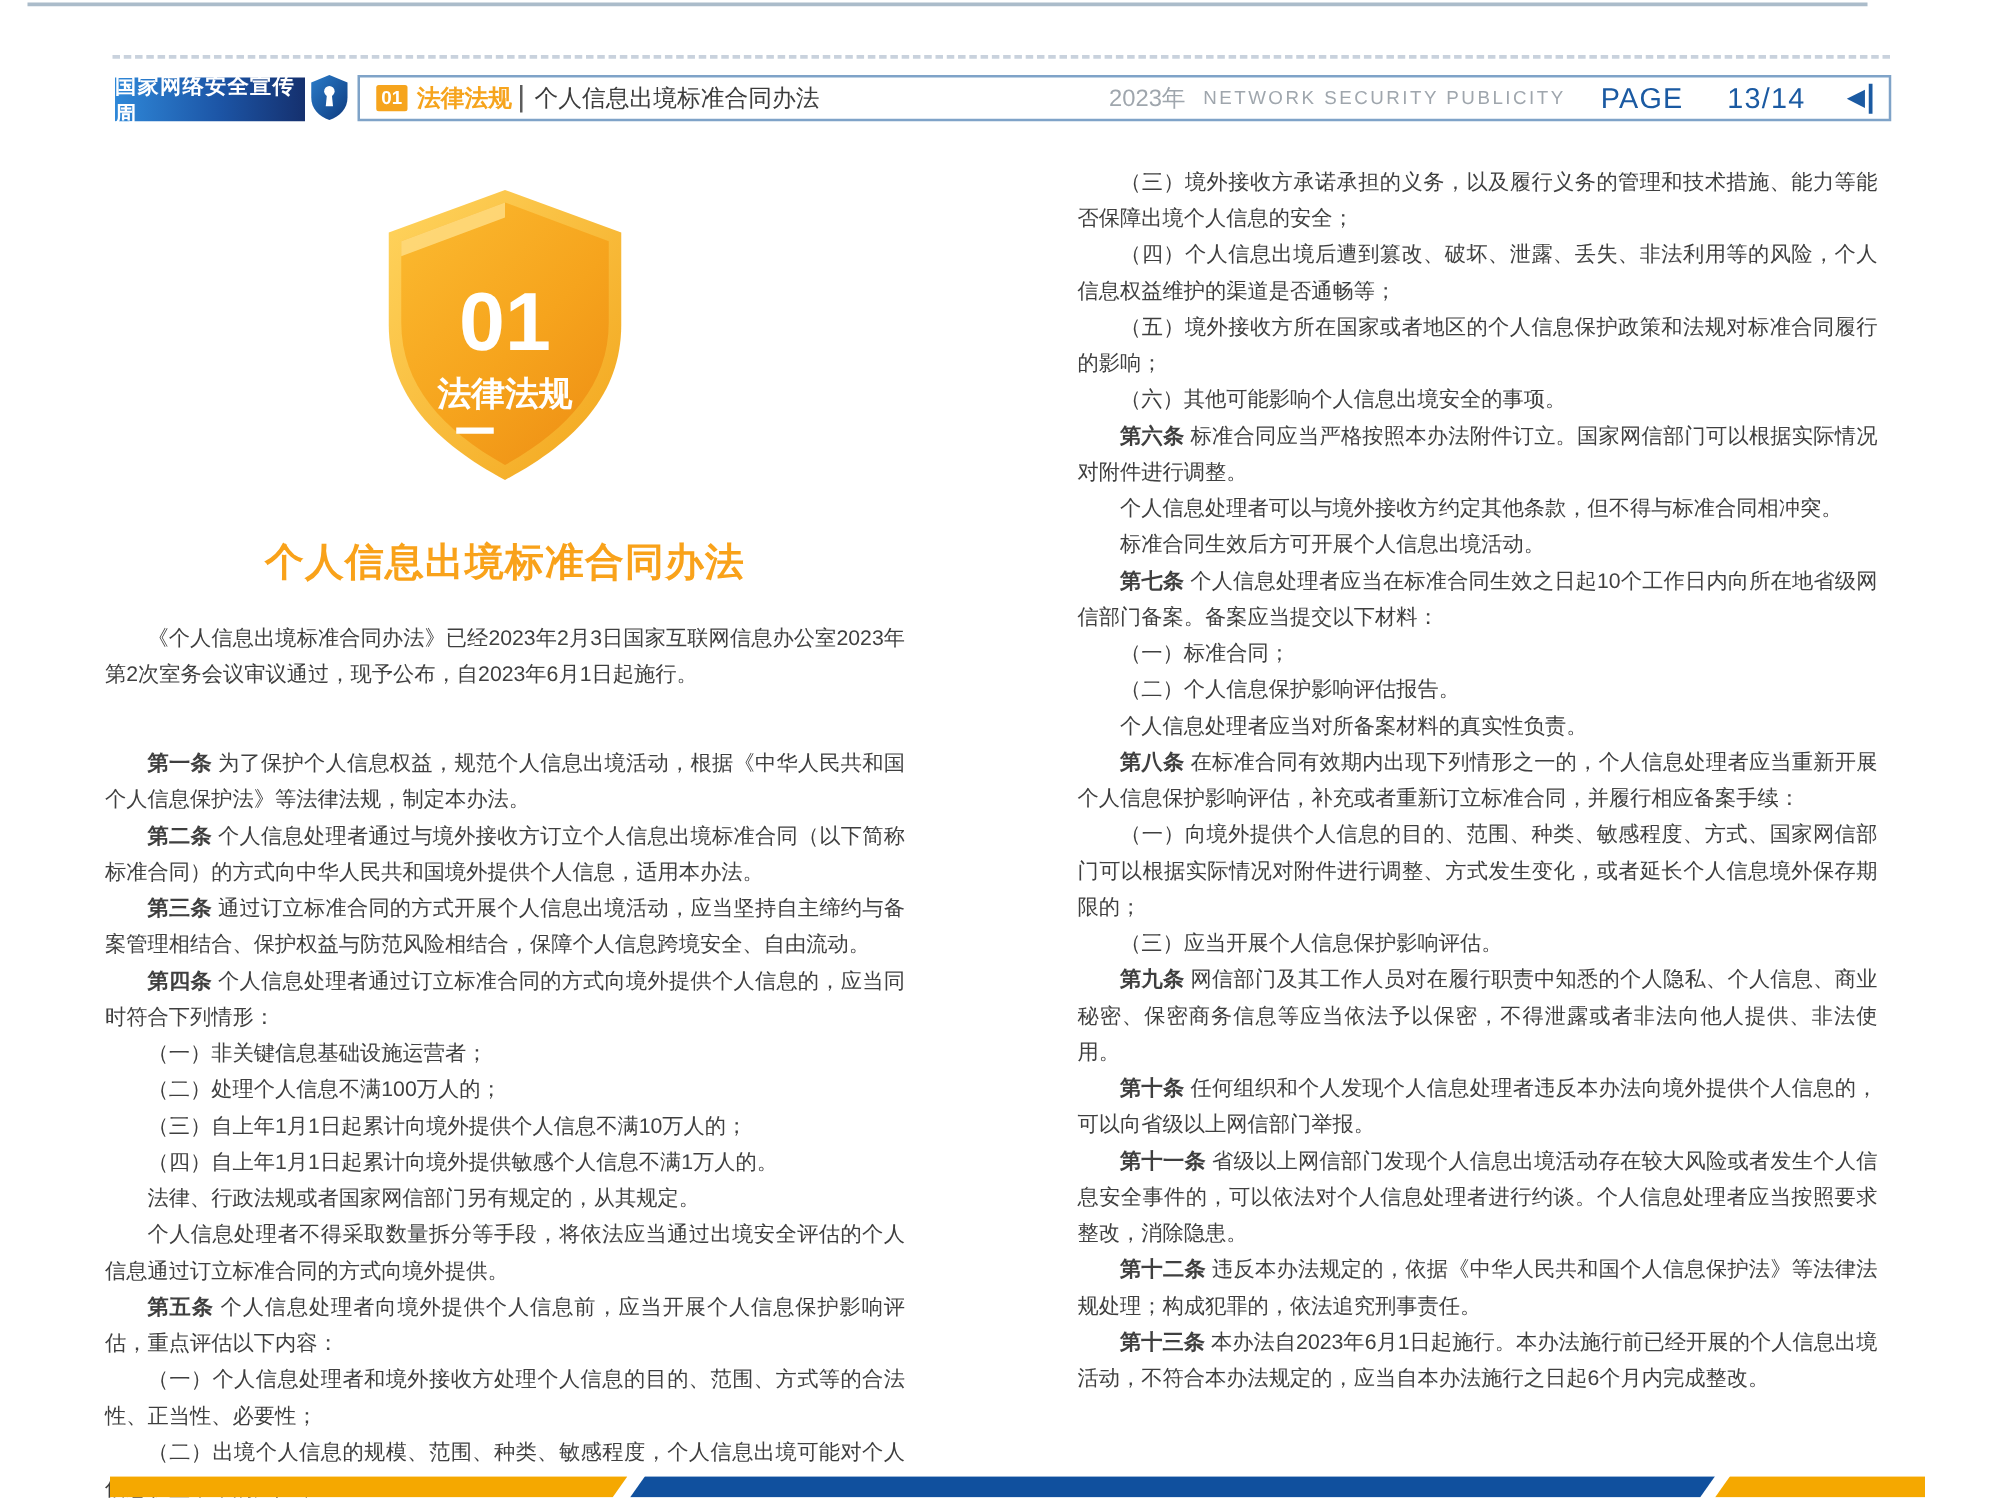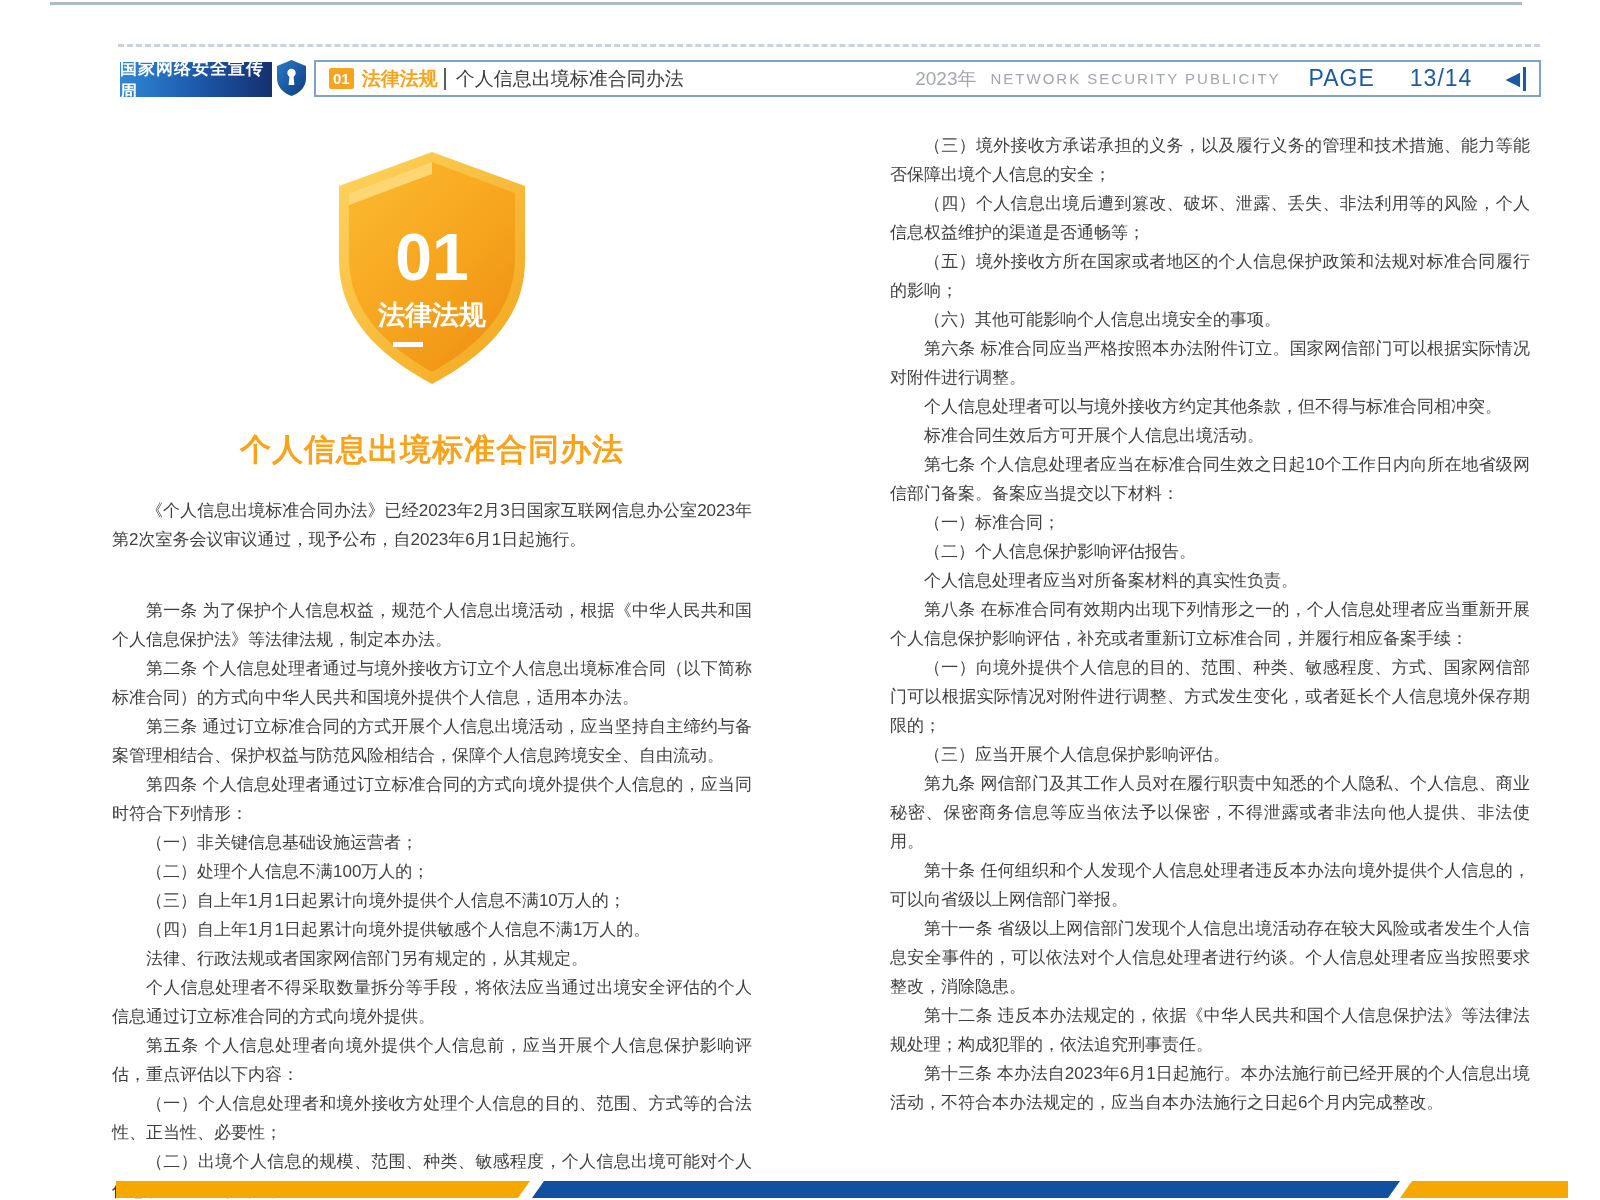--- a/index.html
+++ b/index.html
@@ -1,18 +1,18 @@
 <!DOCTYPE html>
 <html><head>
 <meta charset="utf-8">
 <style>
   * { margin:0; padding:0; box-sizing:border-box; }
   html,body { background:#ffffff; }
   body { font-family:"Liberation Sans","DejaVu Sans",sans-serif; }
-  .page { position:relative; width:1540px; height:1200px; background:#ffffff; overflow:hidden;margin-left:28px; }
+  .page { position:relative; width:1540px; height:1200px; background:#ffffff; overflow:hidden; }
 
   
   .top-strip { position:absolute; top:2px; left:22px; width:1472px; height:3px; background:#8fa5b8; opacity:.75; }
   .top-dash  { position:absolute; top:44px; left:90px; width:1422px; height:0; border-top:3px dashed #c9d2dd; }
 
   
   .brand-badge { position:absolute; left:92px; top:62px; width:152px; height:35px;
     background:linear-gradient(90deg,#2f88d8 0%,#1c55a6 55%,#15306e 100%);
     color:#fff; font-size:17px; font-weight:bold; letter-spacing:1px;
     display:flex; align-items:center; justify-content:center; }
@@ -32,21 +32,21 @@
   .pager-arrow { display:flex; align-items:center; margin-left:8px; cursor:pointer; }
   .pager-arrow .tri { font-size:19px; color:#1b5aa2; line-height:1; }
   .pager-arrow .bar { width:3px; height:24px; background:#1b5aa2; margin-left:2px; }
 
   
   .col { position:absolute; width:640px; color:#3f3f3f; font-size:17px; line-height:29px; }
   .col-left  { left:84px;  top:140px; }
   .col-right { left:862px; top:131px; }
 
   .law-p { text-indent:2em; margin:0; text-align:justify; }
-  .law-p b { font-weight:normal; }
+  .law-p b { font-weight:bold; }
 
   
   .big-shield { display:block; margin:8px auto 0 auto; width:202px; height:240px; }
 
   .article-title { margin-top:44px; text-align:center; color:#f9a21a; font-weight:bold;
     font-size:31px; line-height:36px; letter-spacing:1px; text-indent:0; }
   .intro { margin-top:28px; }
   .articles { margin-top:42px; }
 
   

